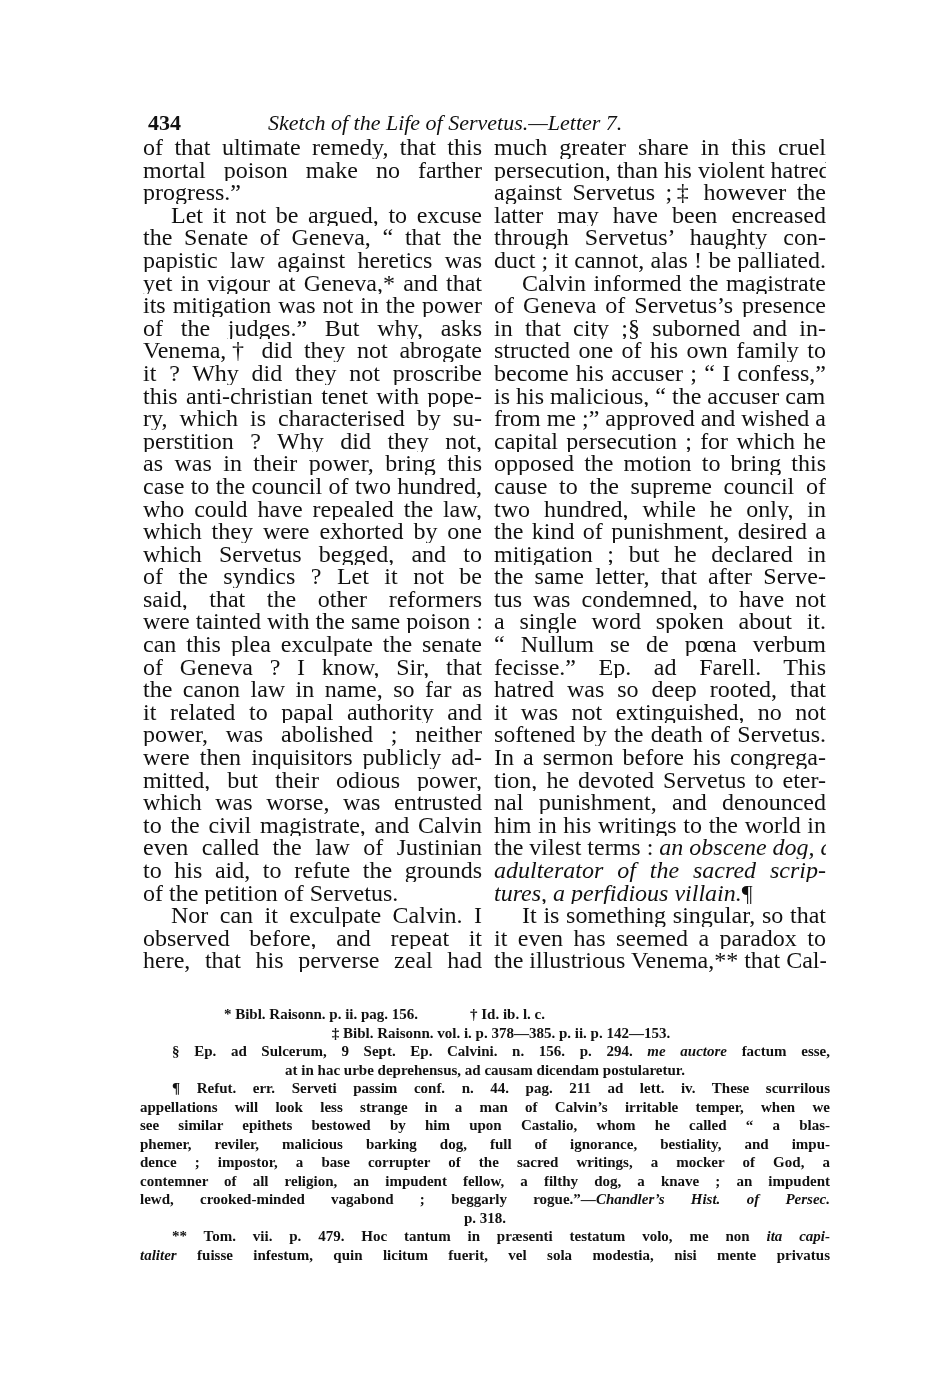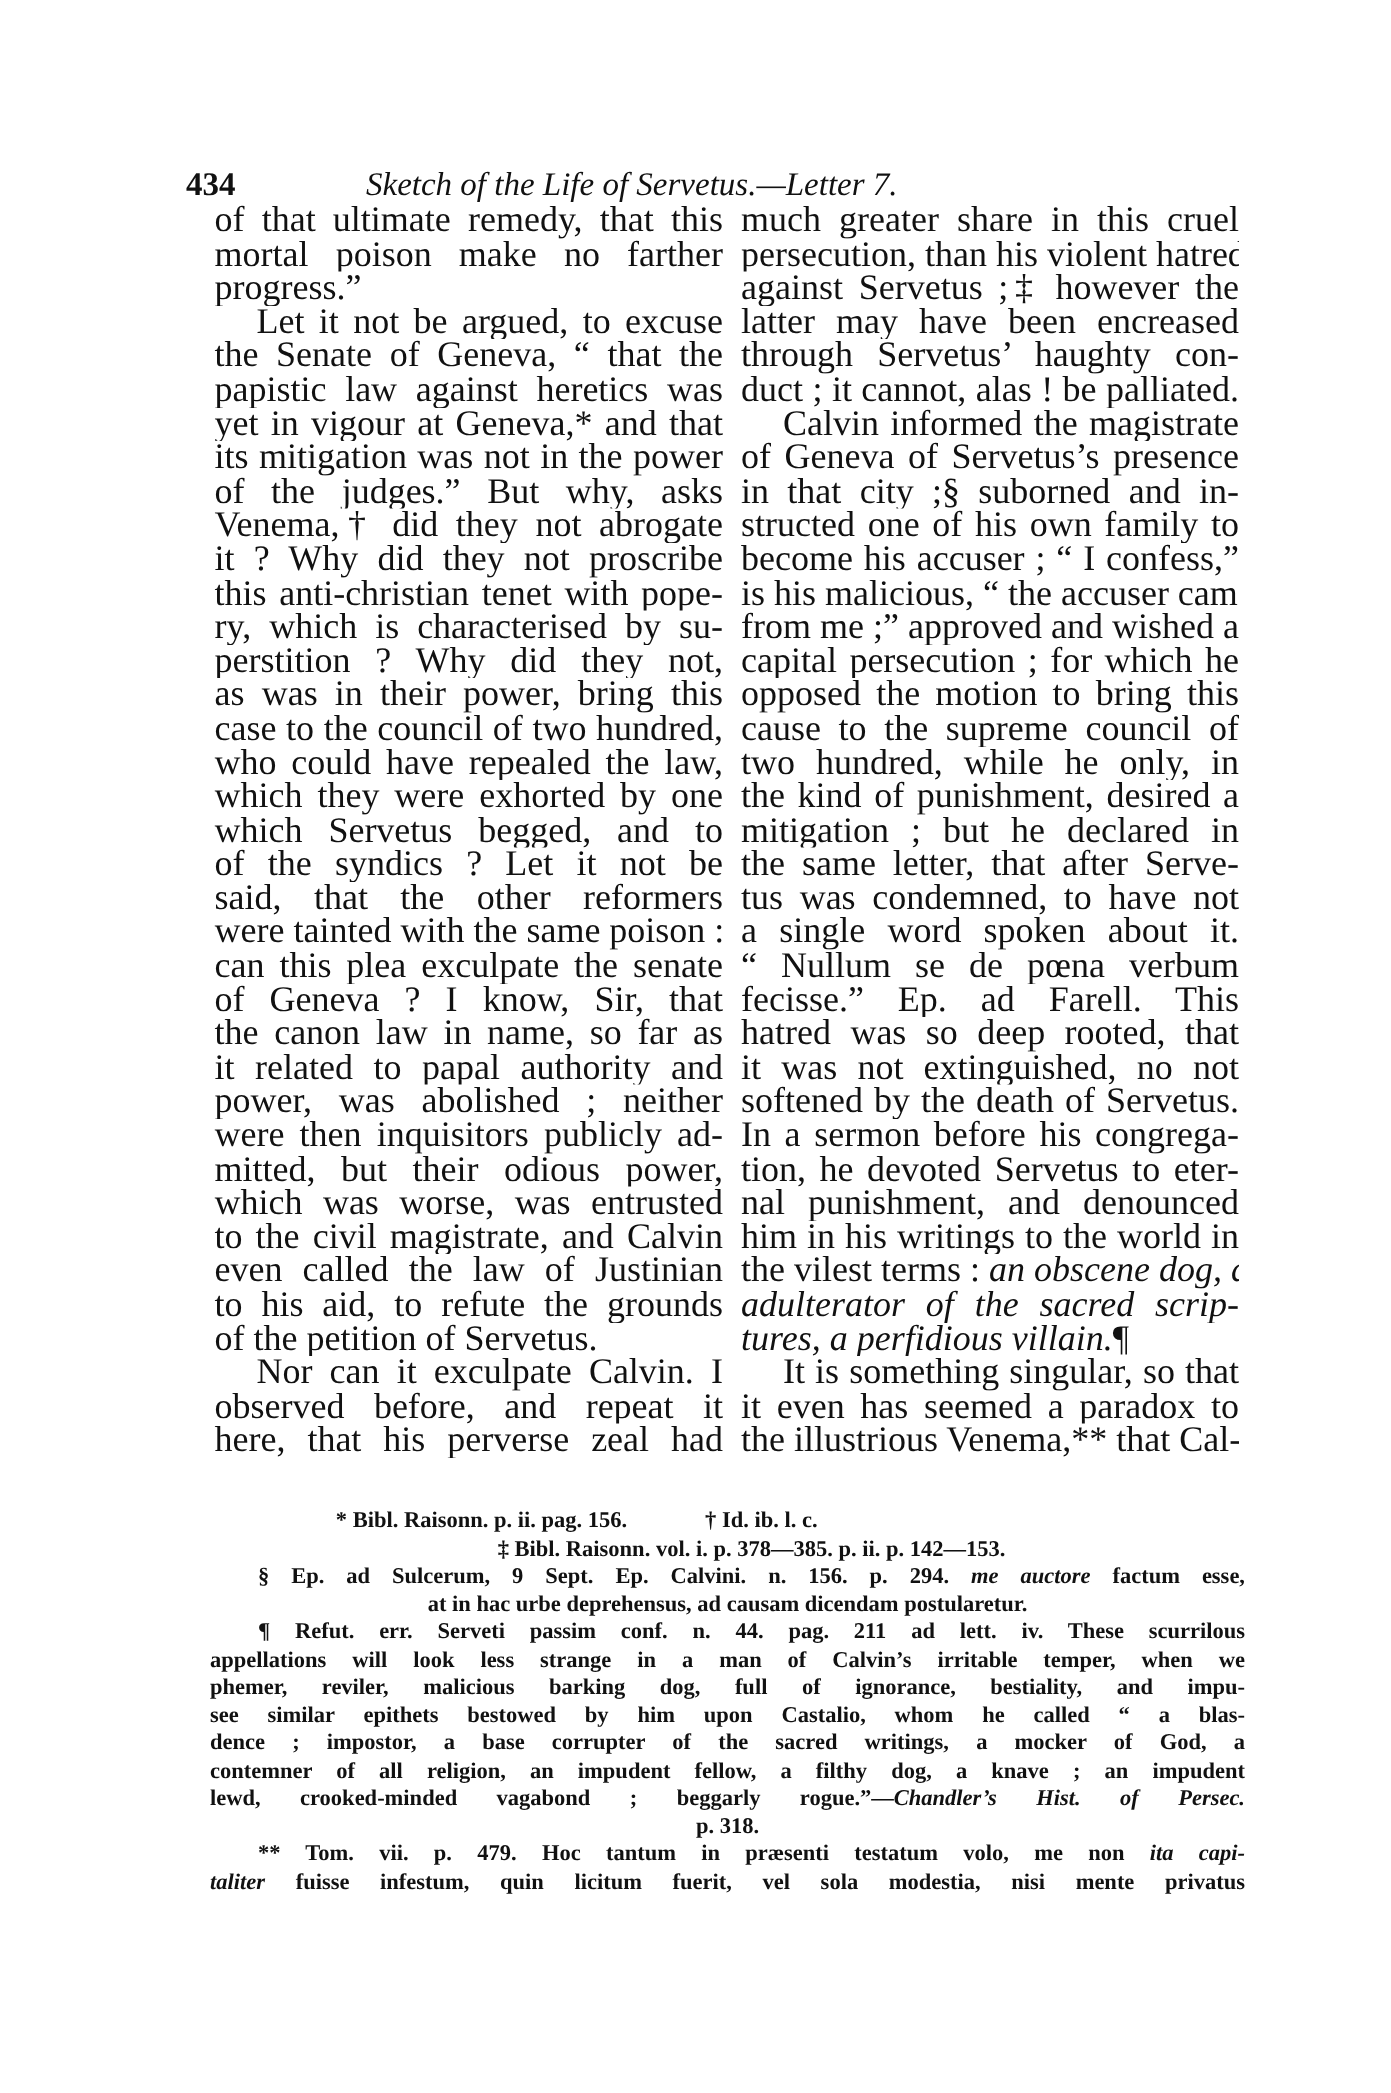--- a/index.html
+++ b/index.html
@@ -1,18 +1,18 @@
 <!DOCTYPE html>
 <html><head>
 <meta charset="utf-8">
 <style>
   html, body { margin: 0; padding: 0; background: #ffffff; }
   body { width: 927px; height: 1395px; position: relative; overflow: hidden;
          font-family: "Liberation Serif", "DejaVu Serif", serif; color: #111; }
-  .header { position: absolute; top: 110px; left: 124px; width: 690px; height: 30px; text-align: center; }
+  .header { position: absolute; top: 110px; left: 148px; width: 690px; height: 30px; text-align: center; }
   .page-num { position: absolute; left: 0; top: 0; font-size: 22px; font-weight: bold; }
   .running-title { position: absolute; left: 120px; top: 0; font-size: 22px; font-style: italic; font-weight: normal; }
   .col { position: absolute; top: 136px; font-size: 24px; line-height: 22.6px; }
   .col-left { left: 143px; width: 339px; }
   .col-right { left: 494px; width: 332px; }
   .line { display: block; white-space: nowrap; text-align: justify; text-align-last: justify; height: 22.6px; overflow: hidden; }
   .line.last { text-align-last: left; }
   .indent { padding-left: 28px; }
   .footnotes { position: absolute; top: 1005px; left: 140px; width: 690px; font-size: 15px; line-height: 18.5px; font-weight: bold; }
   .fn-row { display: block; white-space: nowrap; height: 18.5px; overflow: hidden; text-align: center; }
@@ -120,22 +120,22 @@
   <div class="fn-row fn-indent fn-justify">
     <span>§ Ep. ad Sulcerum, 9 Sept. Ep. Calvini. n. 156. p. 294.</span>
     <i>me auctore</i>
     <span>factum esse,</span>
   </div>
   <div class="fn-row">
     <span>at in hac urbe deprehensus, ad causam dicendam postularetur.</span>
   </div>
   <div class="fn-row fn-indent fn-justify"><span>¶ Refut. err. Serveti passim conf. n. 44. pag. 211 ad lett. iv. These scurrilous</span></div>
   <div class="fn-row fn-justify"><span>appellations will look less strange in a man of Calvin’s irritable temper, when we</span></div>
+  <div class="fn-row fn-justify"><span>see similar epithets bestowed by him upon Castalio, whom he called “ a blas-</span></div>
   <div class="fn-row fn-justify"><span>phemer, reviler, malicious barking dog, full of ignorance, bestiality, and impu-</span></div>
-  <div class="fn-row fn-justify"><span>see similar epithets bestowed by him upon Castalio, whom he called “ a blas-</span></div>
   <div class="fn-row fn-justify"><span>dence ; impostor, a base corrupter of the sacred writings, a mocker of God, a</span></div>
   <div class="fn-row fn-justify"><span>contemner of all religion, an impudent fellow, a filthy dog, a knave ; an impudent</span></div>
   <div class="fn-row fn-justify">
     <span>lewd, crooked-minded vagabond ; beggarly rogue.”—</span><i>Chandler’s Hist. of Persec.</i>
   </div>
   <div class="fn-row"><span>p. 318.</span></div>
   <div class="fn-row fn-indent fn-justify">
     <span>** Tom. vii. p. 479. Hoc tantum in præsenti testatum volo, me non</span>
     <i>ita capi-</i>
   </div>

